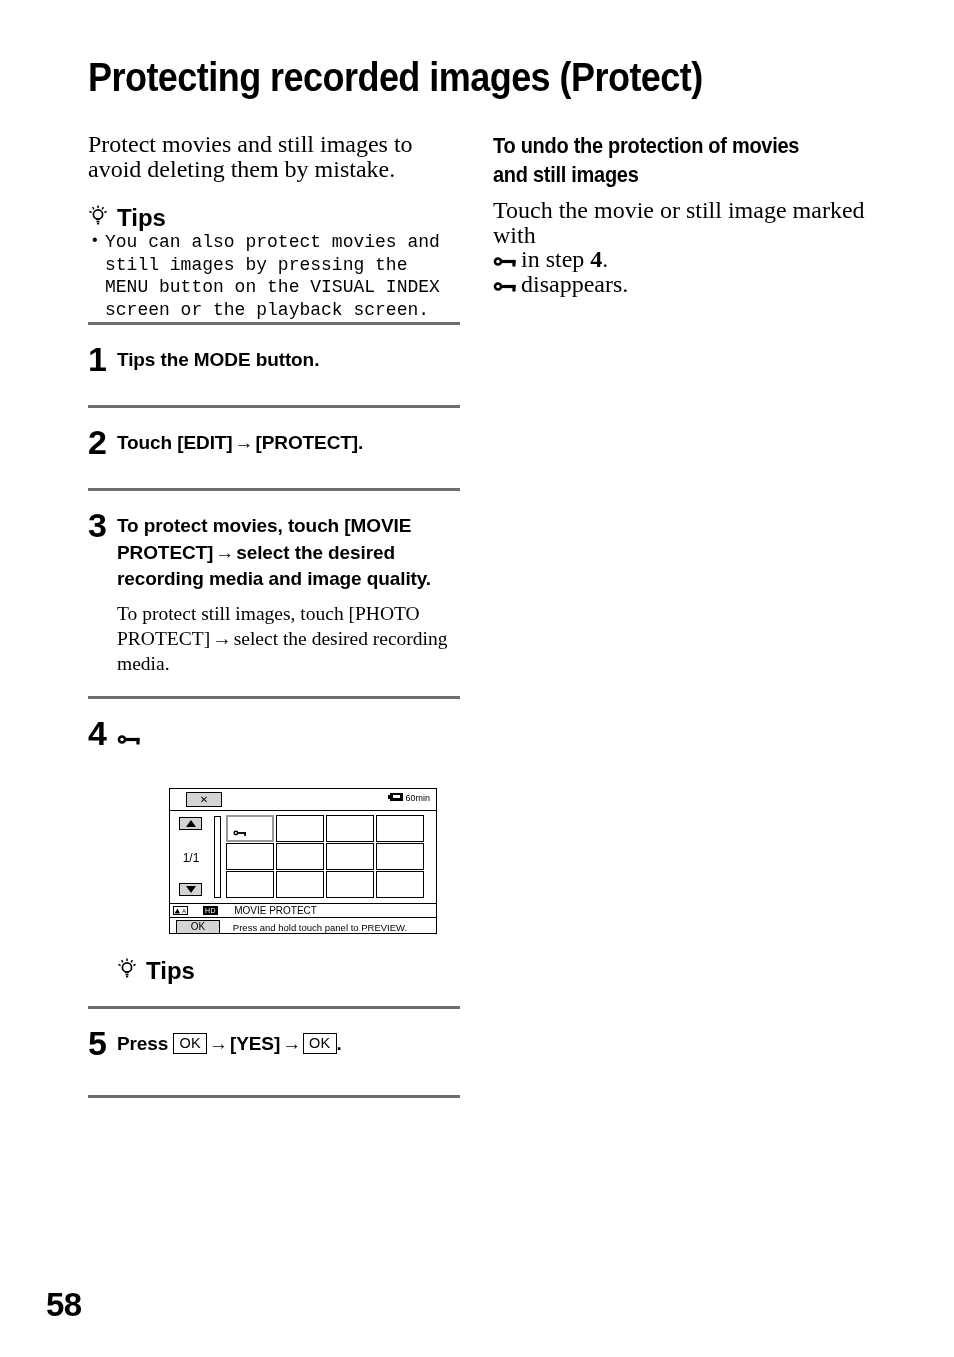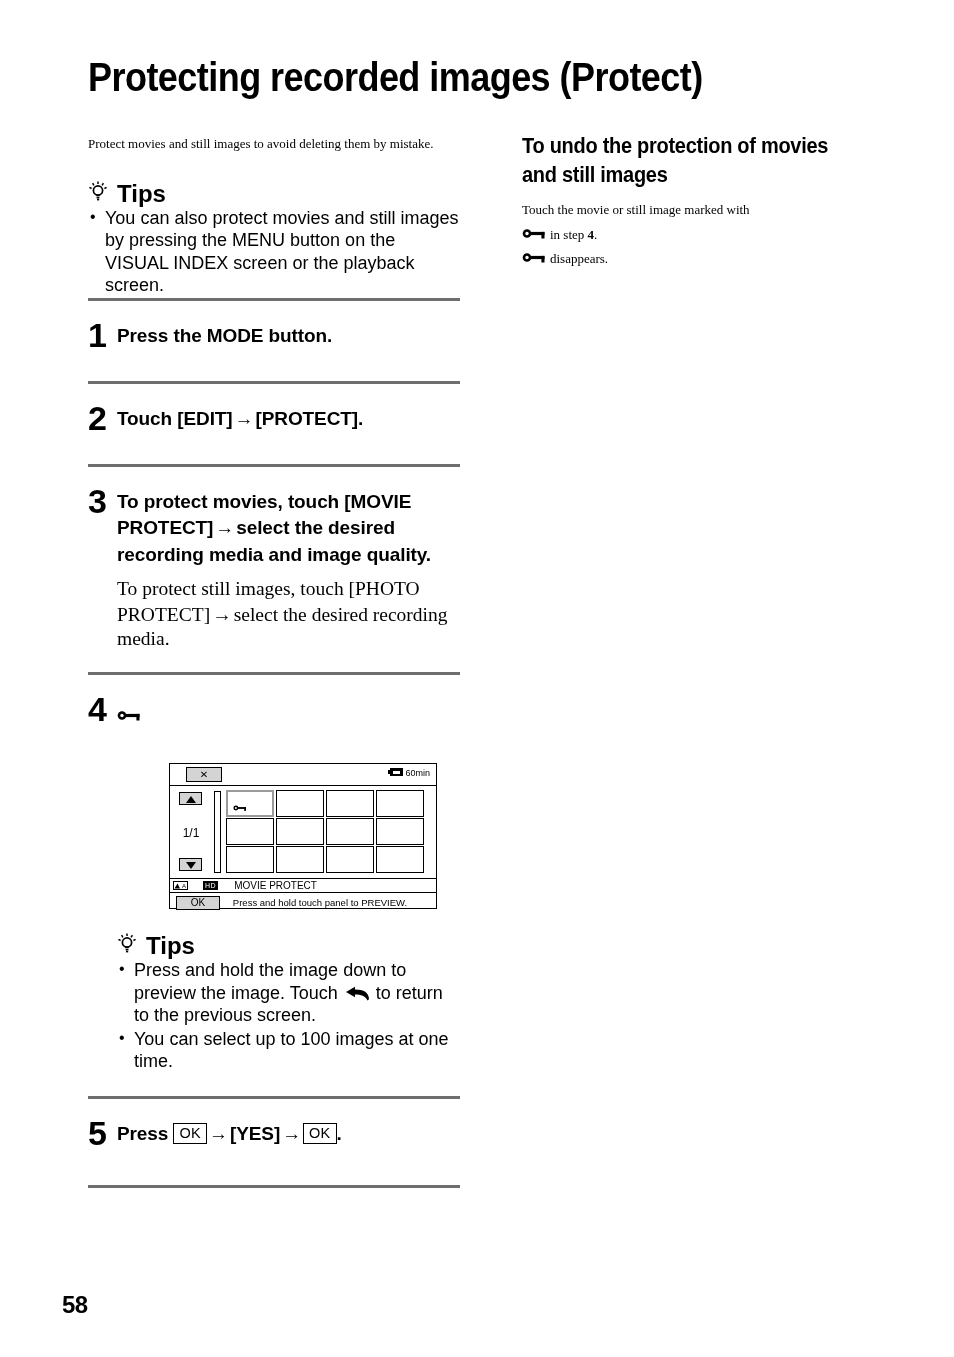--- a/index.html
+++ b/index.html
@@ -41,28 +41,28 @@
 
   
   .col-left {
     position: absolute;
     left: 88px;
     top: 132px;
     width: 372px;
   }
   .col-right {
     position: absolute;
-    left: 522px;
+    left: 493px;
     top: 132px;
     width: 372px;
   }
 
   .body-text {
     font-family: "Liberation Serif", serif;
-    font-size: 13px;
+    font-size: 24px;
     line-height: 24.5px;
     margin: 0;
   }
 
   .sec-heading {
     font-family: "Liberation Sans", sans-serif;
     font-weight: bold;
     font-size: 21.5px;
     line-height: 28.5px;
     letter-spacing: -0.3px;
@@ -91,21 +91,21 @@
     line-height: 18px;
   }
   .bullet-list {
     margin: 2px 0 0 0;
     padding: 0;
     list-style: none;
   }
   .bullet-list li {
     position: relative;
     padding-left: 17px;
-    font-family: Liberation Sans, sans-serif;
+    font-family: Liberation Mono, monospace;
     font-size: 18px;
     line-height: 22.5px;
     margin-bottom: 1px;
   }
   .bullet-list li::before {
     content: "\2022";
     position: absolute;
     left: 2px;
     top: -1px;
     font-size: 16px;
@@ -369,25 +369,25 @@
     flex: 1 1 auto;
     text-align: center;
     font-family: "Liberation Sans", sans-serif;
     font-size: 9.5px;
     padding-right: 10px;
   }
 
   
   .page-number {
     position: absolute;
-    left: 62px;
+    left: 46px;
     top: 1288px;
     font-family: "Liberation Sans", sans-serif;
     font-weight: bold;
-    font-size: 24px;
+    font-size: 33px;
     line-height: 34px;
     letter-spacing: -0.5px;
   }
 
   .nowrap { white-space: nowrap; }
 </style>
 </head>
 <body>
 
 <div class="page">
@@ -413,21 +413,21 @@
       <span class="tips-label">Tips</span>
     </div>
     <ul class="bullet-list">
       <li>You can also protect movies and still images by pressing the MENU button on the VISUAL INDEX screen or the playback screen.</li>
     </ul>
 
     <div class="rule"></div>
     <div class="step">
       <div class="step-num">1</div>
       <div class="step-body">
-        <p class="step-title">Press the MODE button.</p>
+        <p class="step-title">Tips the MODE button.</p>
       </div>
     </div>
     <div style="height:30px"></div>
 
     <div class="rule"></div>
     <div class="step">
       <div class="step-num">2</div>
       <div class="step-body">
         <p class="step-title"><span>Touch [EDIT]</span><span class="arrow">→</span><span>[PROTECT].</span></p>
       </div>
@@ -524,26 +524,20 @@
             <path d="M8.6 16.6 h2.8" stroke="#000" stroke-width="1.7"></path>
             <path d="M9 18.6 h2.2" stroke="#000" stroke-width="1.6"></path>
             <path d="M10 0.6 v2.4" stroke="#000" stroke-width="1.5"></path>
             <path d="M4.6 2.2 l1.3 2.1" stroke="#000" stroke-width="1.5"></path>
             <path d="M15.4 2.2 l-1.3 2.1" stroke="#000" stroke-width="1.5"></path>
             <path d="M1.4 6.4 l2.2 1.1" stroke="#000" stroke-width="1.5"></path>
             <path d="M18.6 6.4 l-2.2 1.1" stroke="#000" stroke-width="1.5"></path>
           </svg>
           <span class="tips-label">Tips</span>
         </div>
-        <ul class="bullet-list">
-          <li><span>Press and hold the image down to preview the image. Touch</span><svg class="back-icon" viewBox="0 0 26 16">
-                <path d="M25 13.2 C25 6.4 19.6 3.4 11 3.4 L11 0.8 L2 6.0 L11 11.3 L11 8.6 C17 8.6 21.2 9.8 23.4 14.6 Z" fill="#000"></path>
-              </svg><span>to return to the previous screen.</span></li>
-          <li>You can select up to 100 images at one time.</li>
-        </ul>
       </div>
     </div>
     <div style="height:22px"></div>
 
     <div class="rule"></div>
     <div class="step">
       <div class="step-num">5</div>
       <div class="step-body">
         <p class="step-title nowrap"><span>Press</span>&nbsp;<span class="keycap">OK</span><span class="arrow">→</span><span>[YES]</span><span class="arrow">→</span><span class="keycap">OK</span><span>.</span></p>
       </div>

